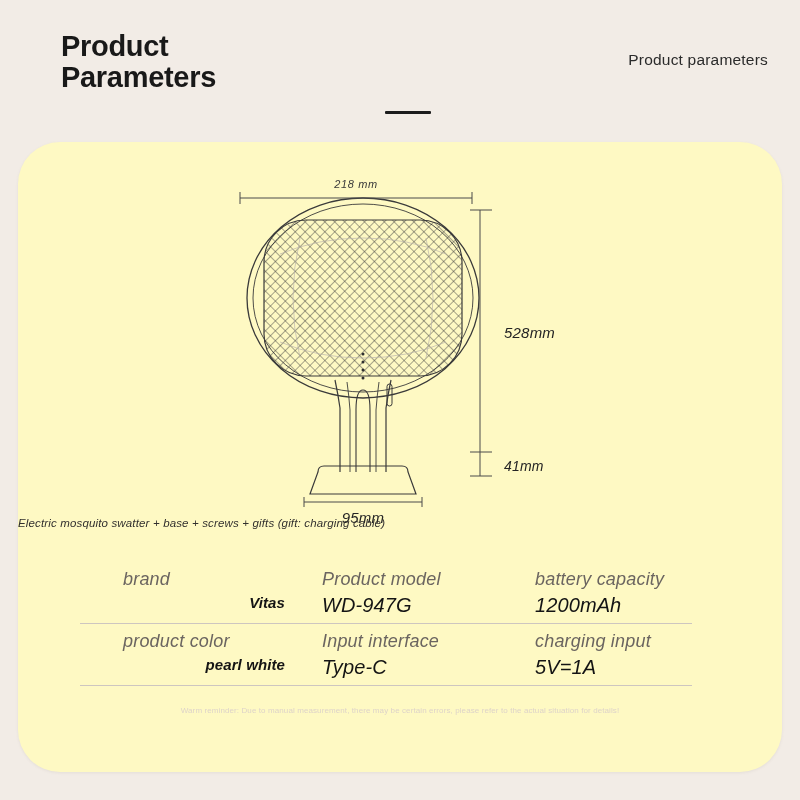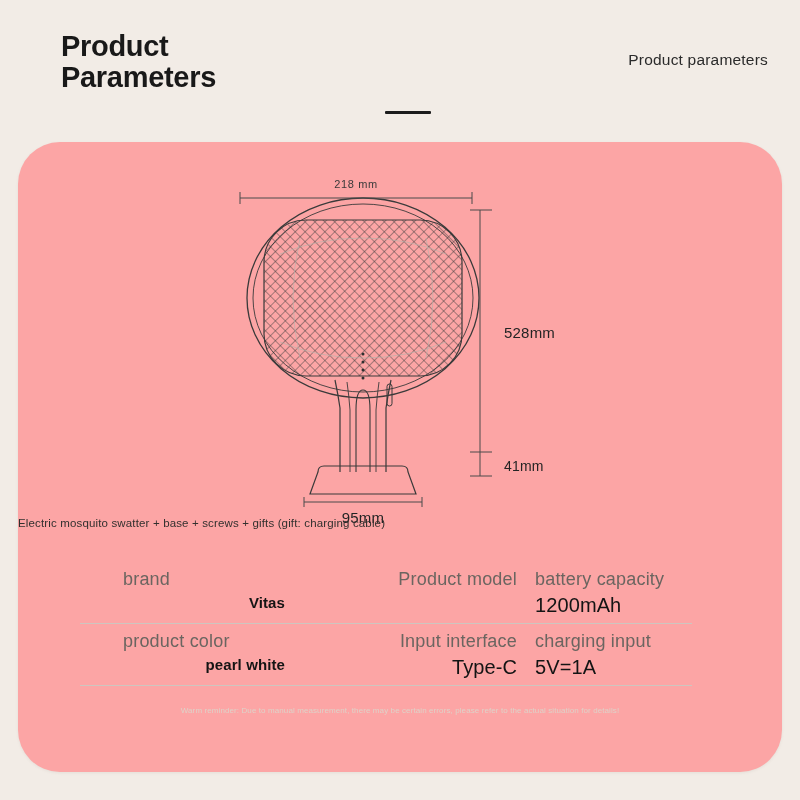--- a/index.html
+++ b/index.html
@@ -47,24 +47,25 @@
     width: 46px; height: 3px;
     background: #1c1c1c;
     border-radius: 1px;
   }
 
   
   .card {
     position: absolute;
     left: 18px; top: 142px;
     width: 764px; height: 630px;
-    background: #fca5a5;
+    background: #fef9c3;
     border-radius: 42px;
     box-shadow: 0 1px 3px rgba(120,105,95,0.10);
     overflow: hidden;
+    font-style: italic;
   }
 
   
   .diagram {
     position: absolute;
     left: 0; top: 0;
     width: 764px; height: 400px;
   }
   .diagram svg { display: block; }
 
@@ -92,21 +93,21 @@
     display: flex;
     height: 61px;
     align-items: flex-start;
     padding-top: 7px;
     box-sizing: border-box;
   }
   .spec-cell {
     box-sizing: border-box;
   }
   .spec-cell.c1 { width: 205px; padding-left: 43px; }
-  .spec-cell.c2 { width: 232px; padding-left: 37px; text-align: right; }
+  .spec-cell.c2 { width: 232px; padding-left: 37px; }
   .spec-cell.c3 { width: 175px; padding-left: 18px; }
 
   .spec-label {
     font-size: 18px;
     color: #6b6560;
     letter-spacing: 0.2px;
     margin-bottom: 4px;
     white-space: nowrap;
   }
   .spec-value {
@@ -216,20 +217,21 @@
 
   <div class="spec-table">
 
     <div class="spec-row">
       <div class="spec-cell c1">
         <div class="spec-label">brand</div>
         <div class="spec-value">Vitas</div>
       </div>
       <div class="spec-cell c2">
         <div class="spec-label">Product model</div>
+        <div class="spec-value">WD-947G</div>
       </div>
       <div class="spec-cell c3">
         <div class="spec-label">battery capacity</div>
         <div class="spec-value">1200mAh</div>
       </div>
     </div>
 
     <div class="spec-divider"></div>
 
     <div class="spec-row">

